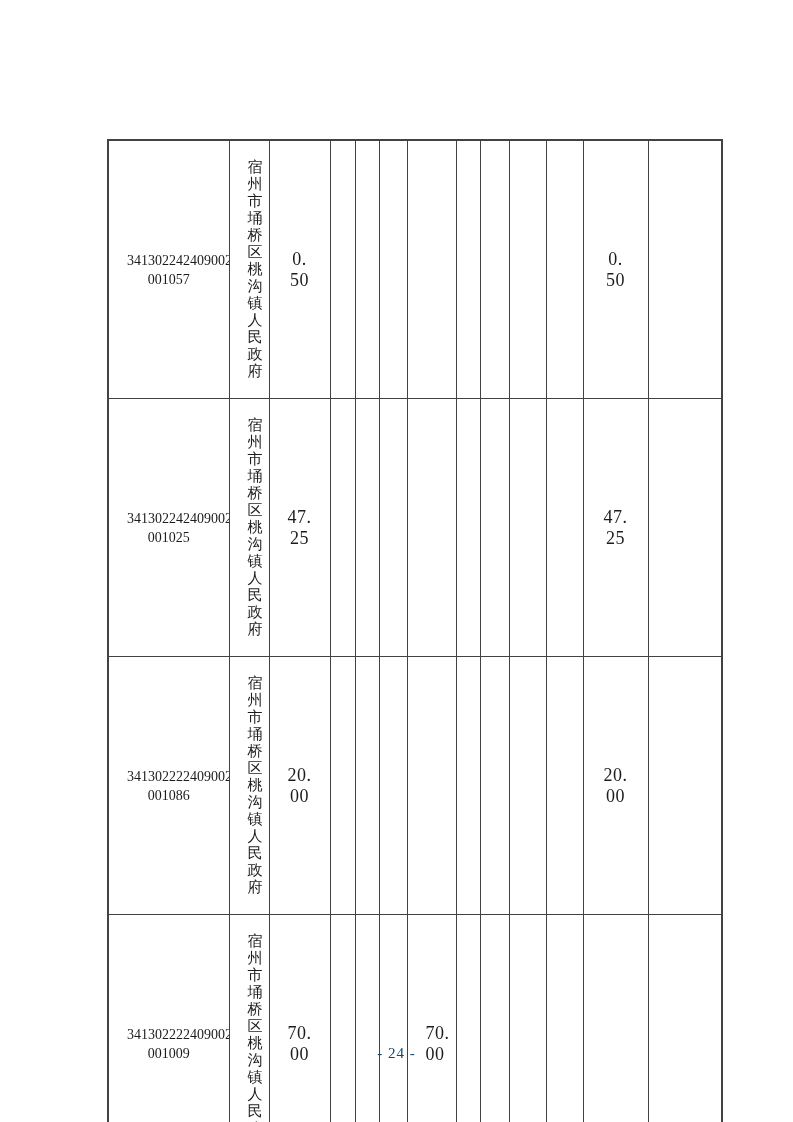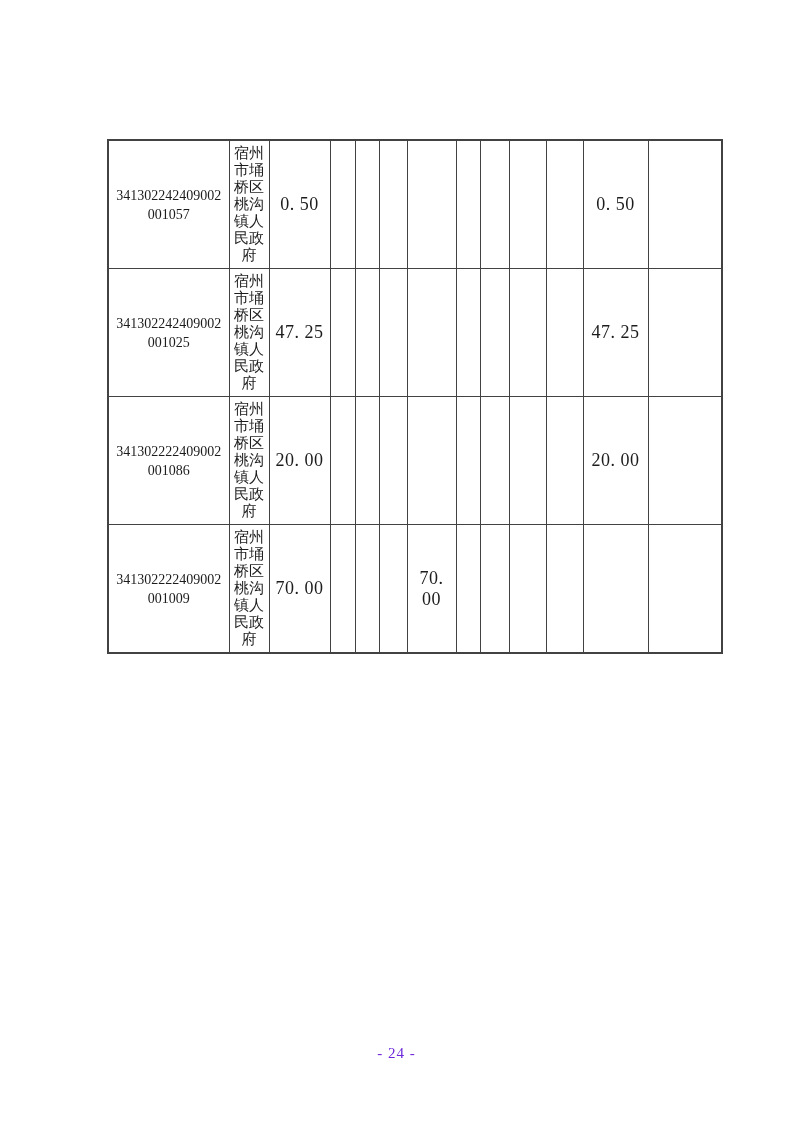--- a/index.html
+++ b/index.html
@@ -26,21 +26,21 @@
     top: 139px;
     width: 615px;
     border-collapse: collapse;
     table-layout: fixed;
     border: 2px solid #424242;
   }
   table.budget td {
     border: 1px solid #424242;
     text-align: center;
     vertical-align: middle;
-    padding: 4px;
+    padding: 18px;
     overflow: hidden;
     white-space: pre-line;
   }
   table.budget tr {
     height: 121px;
   }
   td.code-cell {
     font-size: 14px;
     line-height: 19px;
     letter-spacing: 0px;
@@ -54,21 +54,21 @@
     letter-spacing: 0.5px;
   }
   .page-number {
     position: absolute;
     top: 1045px;
     left: 0;
     width: 100%;
     text-align: center;
     font-size: 15px;
     letter-spacing: 1px;
-    color: #6d28d9;
+    color: #0c4a6e;
   }
 </style>
 </head>
 <body>
 
 <div class="sheet">
 
   <table class="budget">
     <colgroup>
       <col style="width:121px">

